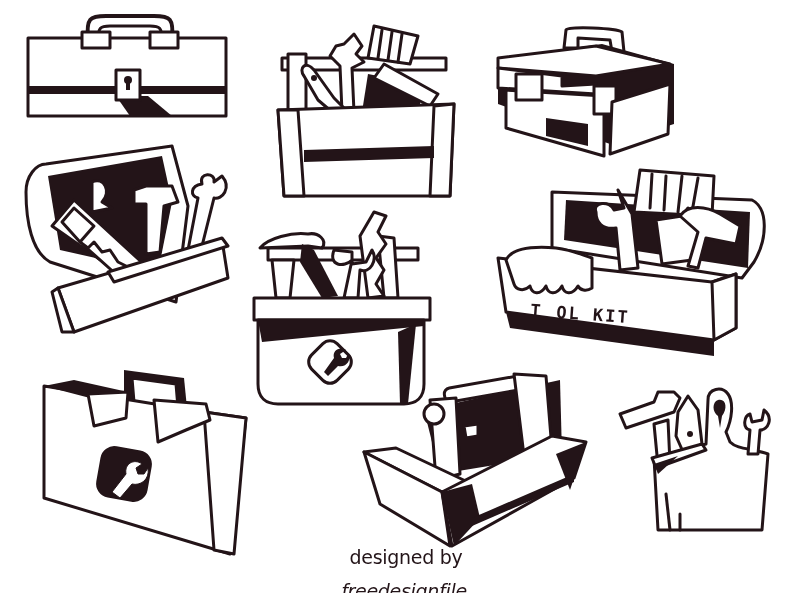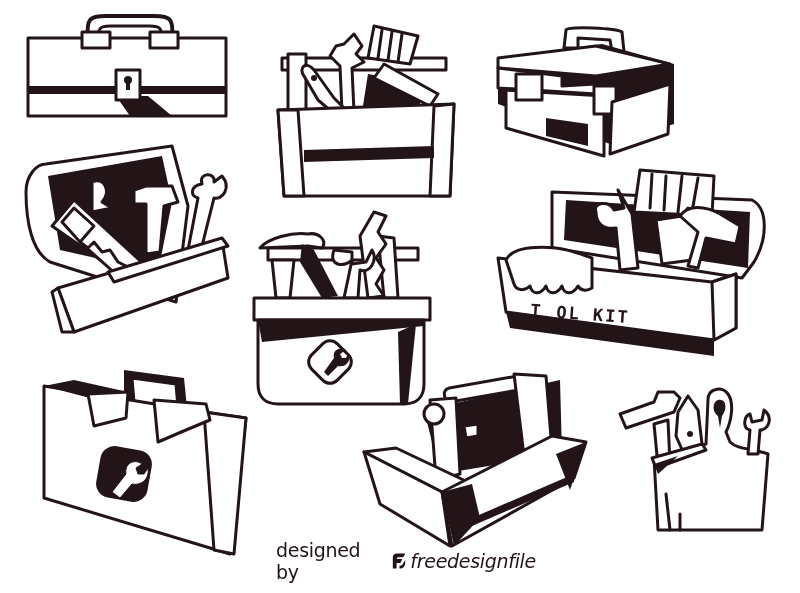--- a/index.html
+++ b/index.html
@@ -2,21 +2,21 @@
 <html><head>
 <meta charset="utf-8">
 <style>
   html, body { margin: 0; padding: 0; background: #ffffff; }
   body { width: 800px; height: 593px; overflow: hidden; position: relative; font-family: "DejaVu Sans", sans-serif; }
   .art { position: absolute; }
   .art svg { display: block; width: 100%; height: 100%; overflow: visible; }
   .ink { fill: #231418; }
   .ln { fill: none; stroke: #231418; stroke-width: 3; stroke-linejoin: round; stroke-linecap: round; }
   .wf { fill: #ffffff; stroke: #231418; stroke-width: 3; stroke-linejoin: round; }
-  .watermark { position: absolute; left: 276px; top: 546px; width: 260px; height: 30px; display: flex; align-items: center; gap: 6px; font-family: "DejaVu Sans", sans-serif; font-size: 19px; color: #231418; letter-spacing: -0.3px; }
+  .watermark { position: absolute; left: 276px; top: 546px; width: 260px; height: 30px; display: flex; align-items: center; gap: 6px; font-family: "DejaVu Sans", sans-serif; font-size: 19px; color: #231418; letter-spacing: -0.3px; flex-direction: column; }
   .wm-logo { width: 20px; height: 20px; display: inline-block; }
   .kit-label { font-family: "DejaVu Sans Mono", monospace; font-weight: bold; font-size: 17px; fill: #231418; letter-spacing: 2px; }
 </style>
 </head>
 <body>
 
 <div class="art" style="left:26px;top:12px;width:204px;height:108px;">
   <svg viewBox="0 0 204 108">
     <path class="ln" d="M62 28 C60 6 64 4 80 4 L128 4 C144 4 148 6 146 28" style="stroke-width:4"></path>
     <path class="ln" d="M72 28 C72 16 74 14 84 14 L124 14 C134 14 136 16 136 28" style="stroke-width:3"></path>

